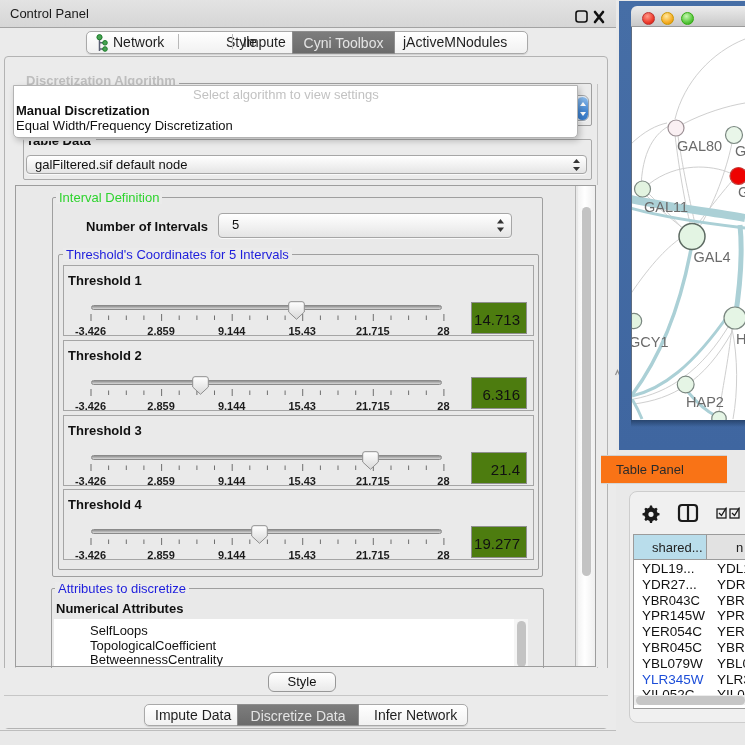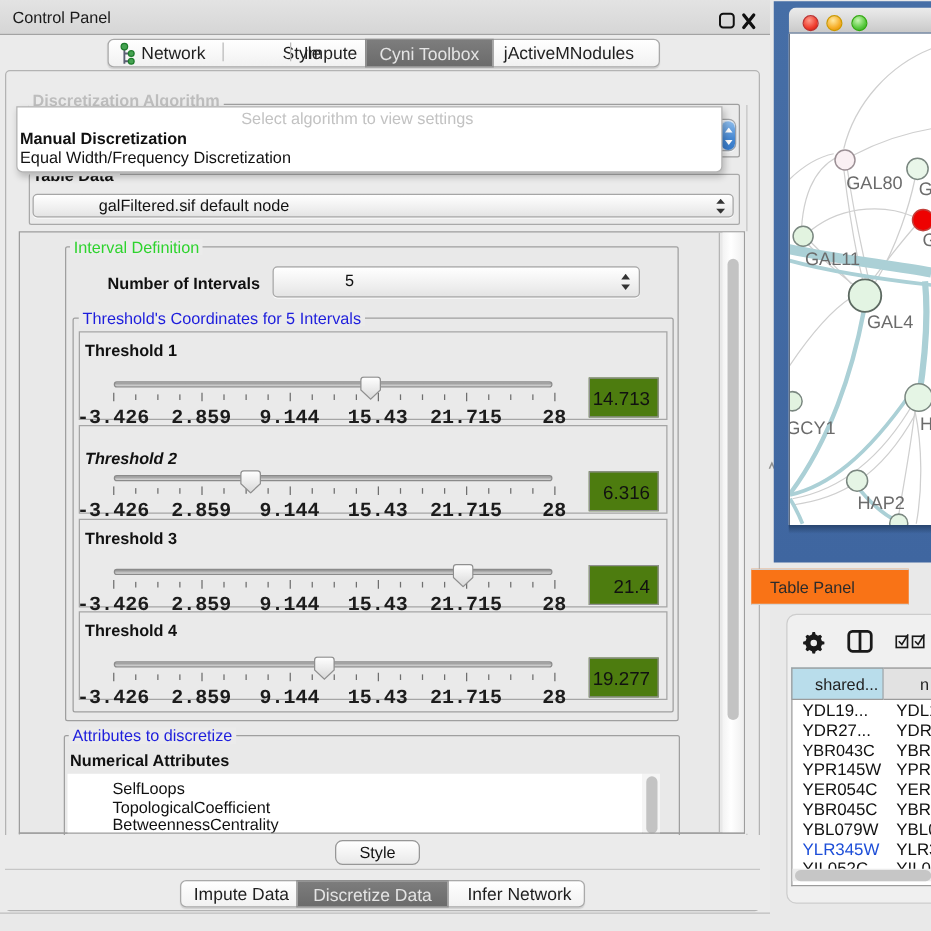--- a/index.html
+++ b/index.html
@@ -15,30 +15,30 @@
   .tabtext{position:absolute;font-size:14px;color:#1f1f1f;white-space:nowrap;}
   .tabsep{position:absolute;width:1px;background:#b9b9b9;}
   
   #panel{left:4px;top:56px;width:604px;height:673px;box-sizing:border-box;background:#ebebeb;border:1px solid #b3b3b3;border-radius:4px;}
   .grp{position:absolute;border:1px solid #9f9f9f;border-radius:2px;}
   .grptitle{position:absolute;font-size:13px;background:#ebebeb;padding:0 3px;line-height:13px;}
   .lbl{position:absolute;font-size:13px;color:#111;white-space:nowrap;}
   .bold{font-weight:bold;text-align:center;}
   
   .combo{position:absolute;background:linear-gradient(#ffffff,#ededed 70%,#e4e4e4);border:1px solid #a6a6a6;border-radius:4px;box-shadow:0 1px 0 rgba(255,255,255,0.7);}
-  .combo .tx{position:absolute;left:8px;top:2px;font-size:13px;color:#111;margin-left:44px;}
+  .combo .tx{position:absolute;left:8px;top:2px;font-size:13px;color:#111;}
   
   #scrollarea{left:15px;top:185px;width:581px;height:482px;box-sizing:border-box;background:#e9e9e9;border:1px solid #9d9d9d;}
   .vtrack{position:absolute;background:linear-gradient(90deg,#f3f3f3,#ffffff 40%,#efefef);}
   .vthumb{position:absolute;background:#c3c3c3;border-radius:5px;}
   
   .tblock{position:absolute;left:63px;width:469px;height:69px;border:1px solid #a5a5a5;background:#eaeaea;}
   .track{position:absolute;left:26.5px;height:5px;width:351px;box-sizing:border-box;background:linear-gradient(#8f8f8f,#d9d9d9);border:1px solid #8a8a8a;border-radius:3px;}
   .thumb{position:absolute;width:17px;height:19px;}
-  .ticklabel{position:absolute;font-size:16px;font-weight:bold;color:#1c1c1c;transform:translateX(-50%);font-family:Liberation Mono, monospace;}
+  .ticklabel{position:absolute;font-size:11px;font-weight:bold;color:#1c1c1c;transform:translateX(-50%);}
   .valbox{position:absolute;left:407px;width:54px;height:30px;box-sizing:content-box;background:#4d7c0f;border:1px solid #8f8f8f;}
   .valbox span{position:absolute;right:6px;top:8px;font-size:15px;color:#111;}
   
   .btn{position:absolute;background:linear-gradient(#ffffff,#e9e9e9);border:1px solid #979797;border-radius:5px;font-size:13px;color:#111;text-align:center;}
   
   #blueframe{left:619px;top:1px;width:126px;height:449px;background:linear-gradient(#466ea6,#3f66a0);}
   #mactitle{left:631px;top:6px;width:114px;height:20px;background:linear-gradient(#ececec,#c9c9c9);border-bottom:1px solid #9a9a9a;border-top-left-radius:6px;}
   .light{position:absolute;top:12px;width:11px;height:11px;border-radius:50%;}
   #canvas{left:631px;top:27px;width:114px;height:393px;background:#fff;border-left:1px solid #5e6c80;}
   #canvshadow{left:631px;top:420px;width:114px;height:7px;background:linear-gradient(#28456e,rgba(63,102,160,0));}
@@ -159,21 +159,21 @@
             <stop offset="0" stop-color="#ffffff"></stop>
             <stop offset="1" stop-color="#d8d8d8"></stop>
           </linearGradient>
         </defs>
   </svg>
       <div class="valbox" style="top:36px;">
         <span>14.713</span>
       </div>
     </div>
     <div class="abs tblock" style="top:340px;">
-      <span class="lbl bold" style="left:4px;top:18px;font-style:italic;">Threshold 2</span>
+      <span class="lbl bold" style="left:4px;top:7px;">Threshold 2</span>
       <div class="track" style="top:38.5px;"></div>
       <svg style="position:absolute;left:0;top:48px;" width="400" height="8" viewBox="0 0 400 8">
         <rect x="26.5" y="0" width="1" height="7" fill="#6f6f6f"></rect>
         <rect x="44.1" y="1.5" width="1" height="4.5" fill="#6f6f6f"></rect>
         <rect x="61.8" y="1.5" width="1" height="4.5" fill="#6f6f6f"></rect>
         <rect x="79.4" y="1.5" width="1" height="4.5" fill="#6f6f6f"></rect>
         <rect x="97.1" y="0" width="1" height="7" fill="#6f6f6f"></rect>
         <rect x="114.7" y="1.5" width="1" height="4.5" fill="#6f6f6f"></rect>
         <rect x="132.4" y="1.5" width="1" height="4.5" fill="#6f6f6f"></rect>
         <rect x="150.0" y="1.5" width="1" height="4.5" fill="#6f6f6f"></rect>

